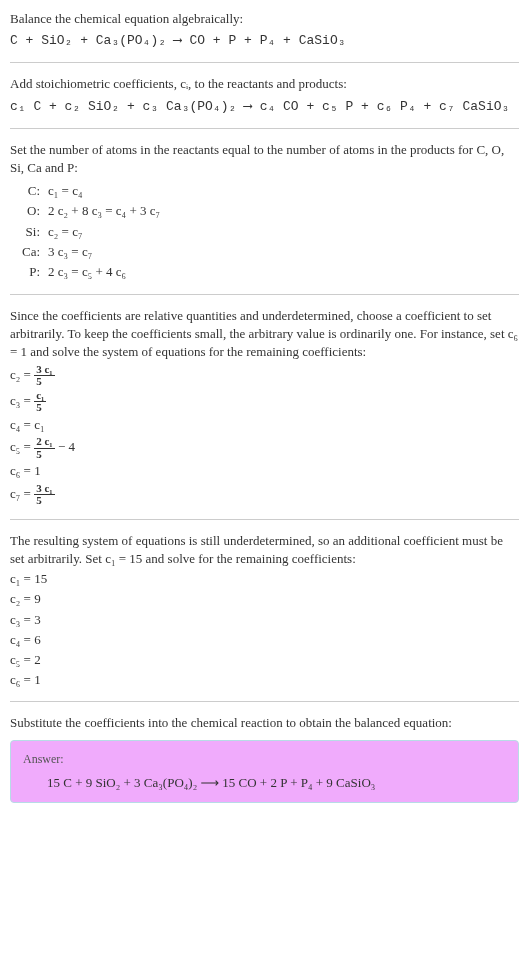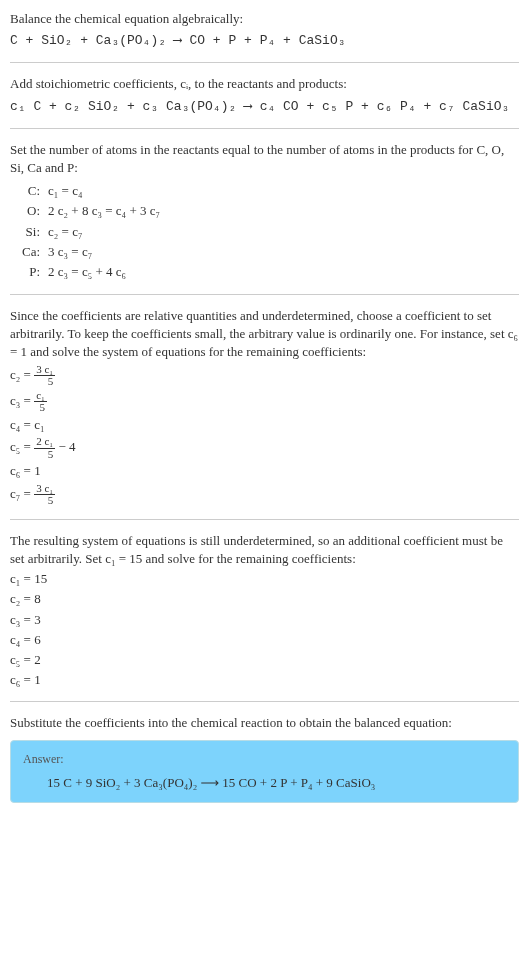--- a/index.html
+++ b/index.html
@@ -28,38 +28,39 @@
   .atom-table td {
     padding: 1px 4px;
     vertical-align: middle;
   }
   .atom-table td:first-child {
     text-align: right;
   }
   .frac {
     display: inline-block;
     vertical-align: middle;
-    text-align: right;
+    text-align: left;
     font-size: 0.85em;
     line-height: 1.05;
+    font-weight: bold;
   }
   .frac .num {
     display: block;
     border-bottom: 1px solid #333;
     padding: 0 2px;
   }
   .frac .den {
     display: block;
     padding: 0 2px;
   }
   .coef-list div {
     margin: 2px 0;
   }
   .answer-box {
-    background: #7dd3fc;
+    background: #f0abfc;
     border: 1px solid #b7dce6;
     border-radius: 4px;
     padding: 10px 12px;
     margin-top: 8px;
   }
   .answer-box .label {
     font-size: 12px;
     color: #555;
     margin-bottom: 6px;
   }
@@ -142,21 +143,21 @@
       <span class="den">5</span>
     </span>
   </div>
 </div>
 
 <hr>
 
 <div>The resulting system of equations is still underdetermined, so an additional coefficient must be set arbitrarily. Set c₁ = 15 and solve for the remaining coefficients:</div>
 <div class="coef-list">
   <div>c₁ = 15</div>
-  <div>c₂ = 8</div>
+  <div>c₂ = 9</div>
   <div>c₃ = 3</div>
   <div>c₄ = 6</div>
   <div>c₅ = 2</div>
   <div>c₆ = 1</div>
 </div>
 
 <hr>
 
 <div>Substitute the coefficients into the chemical reaction to obtain the balanced equation:</div>
 <div class="answer-box">

